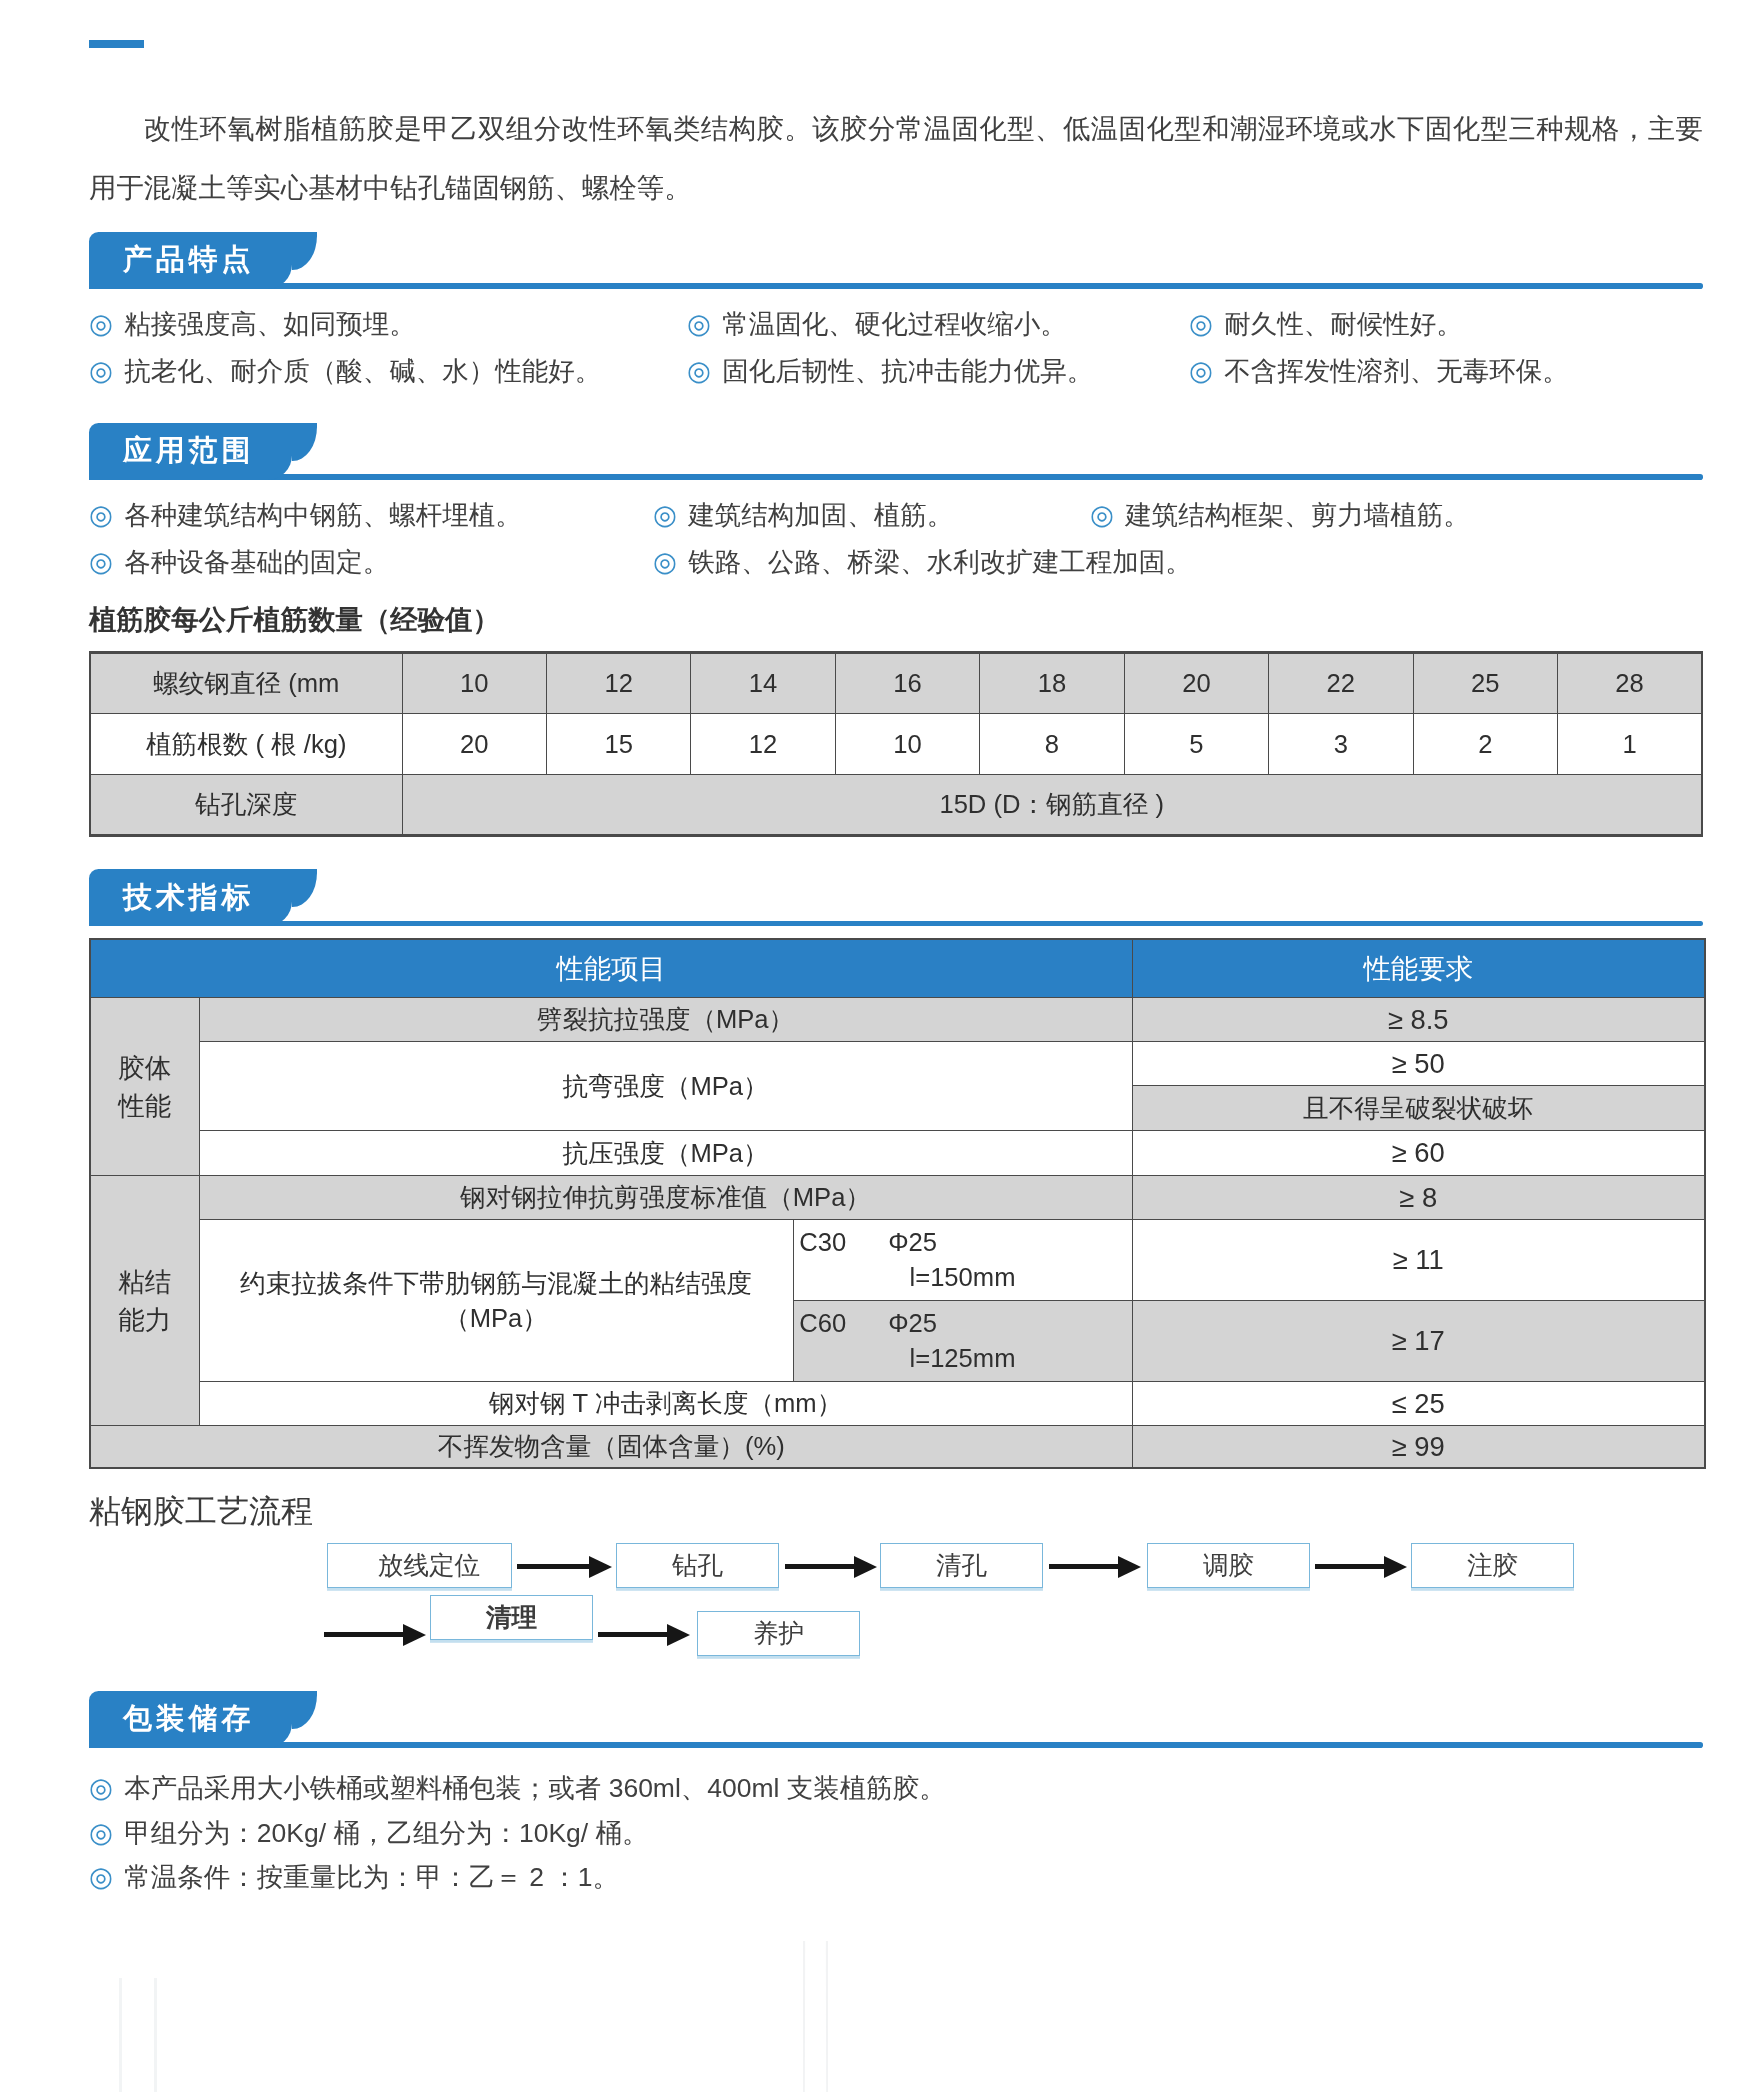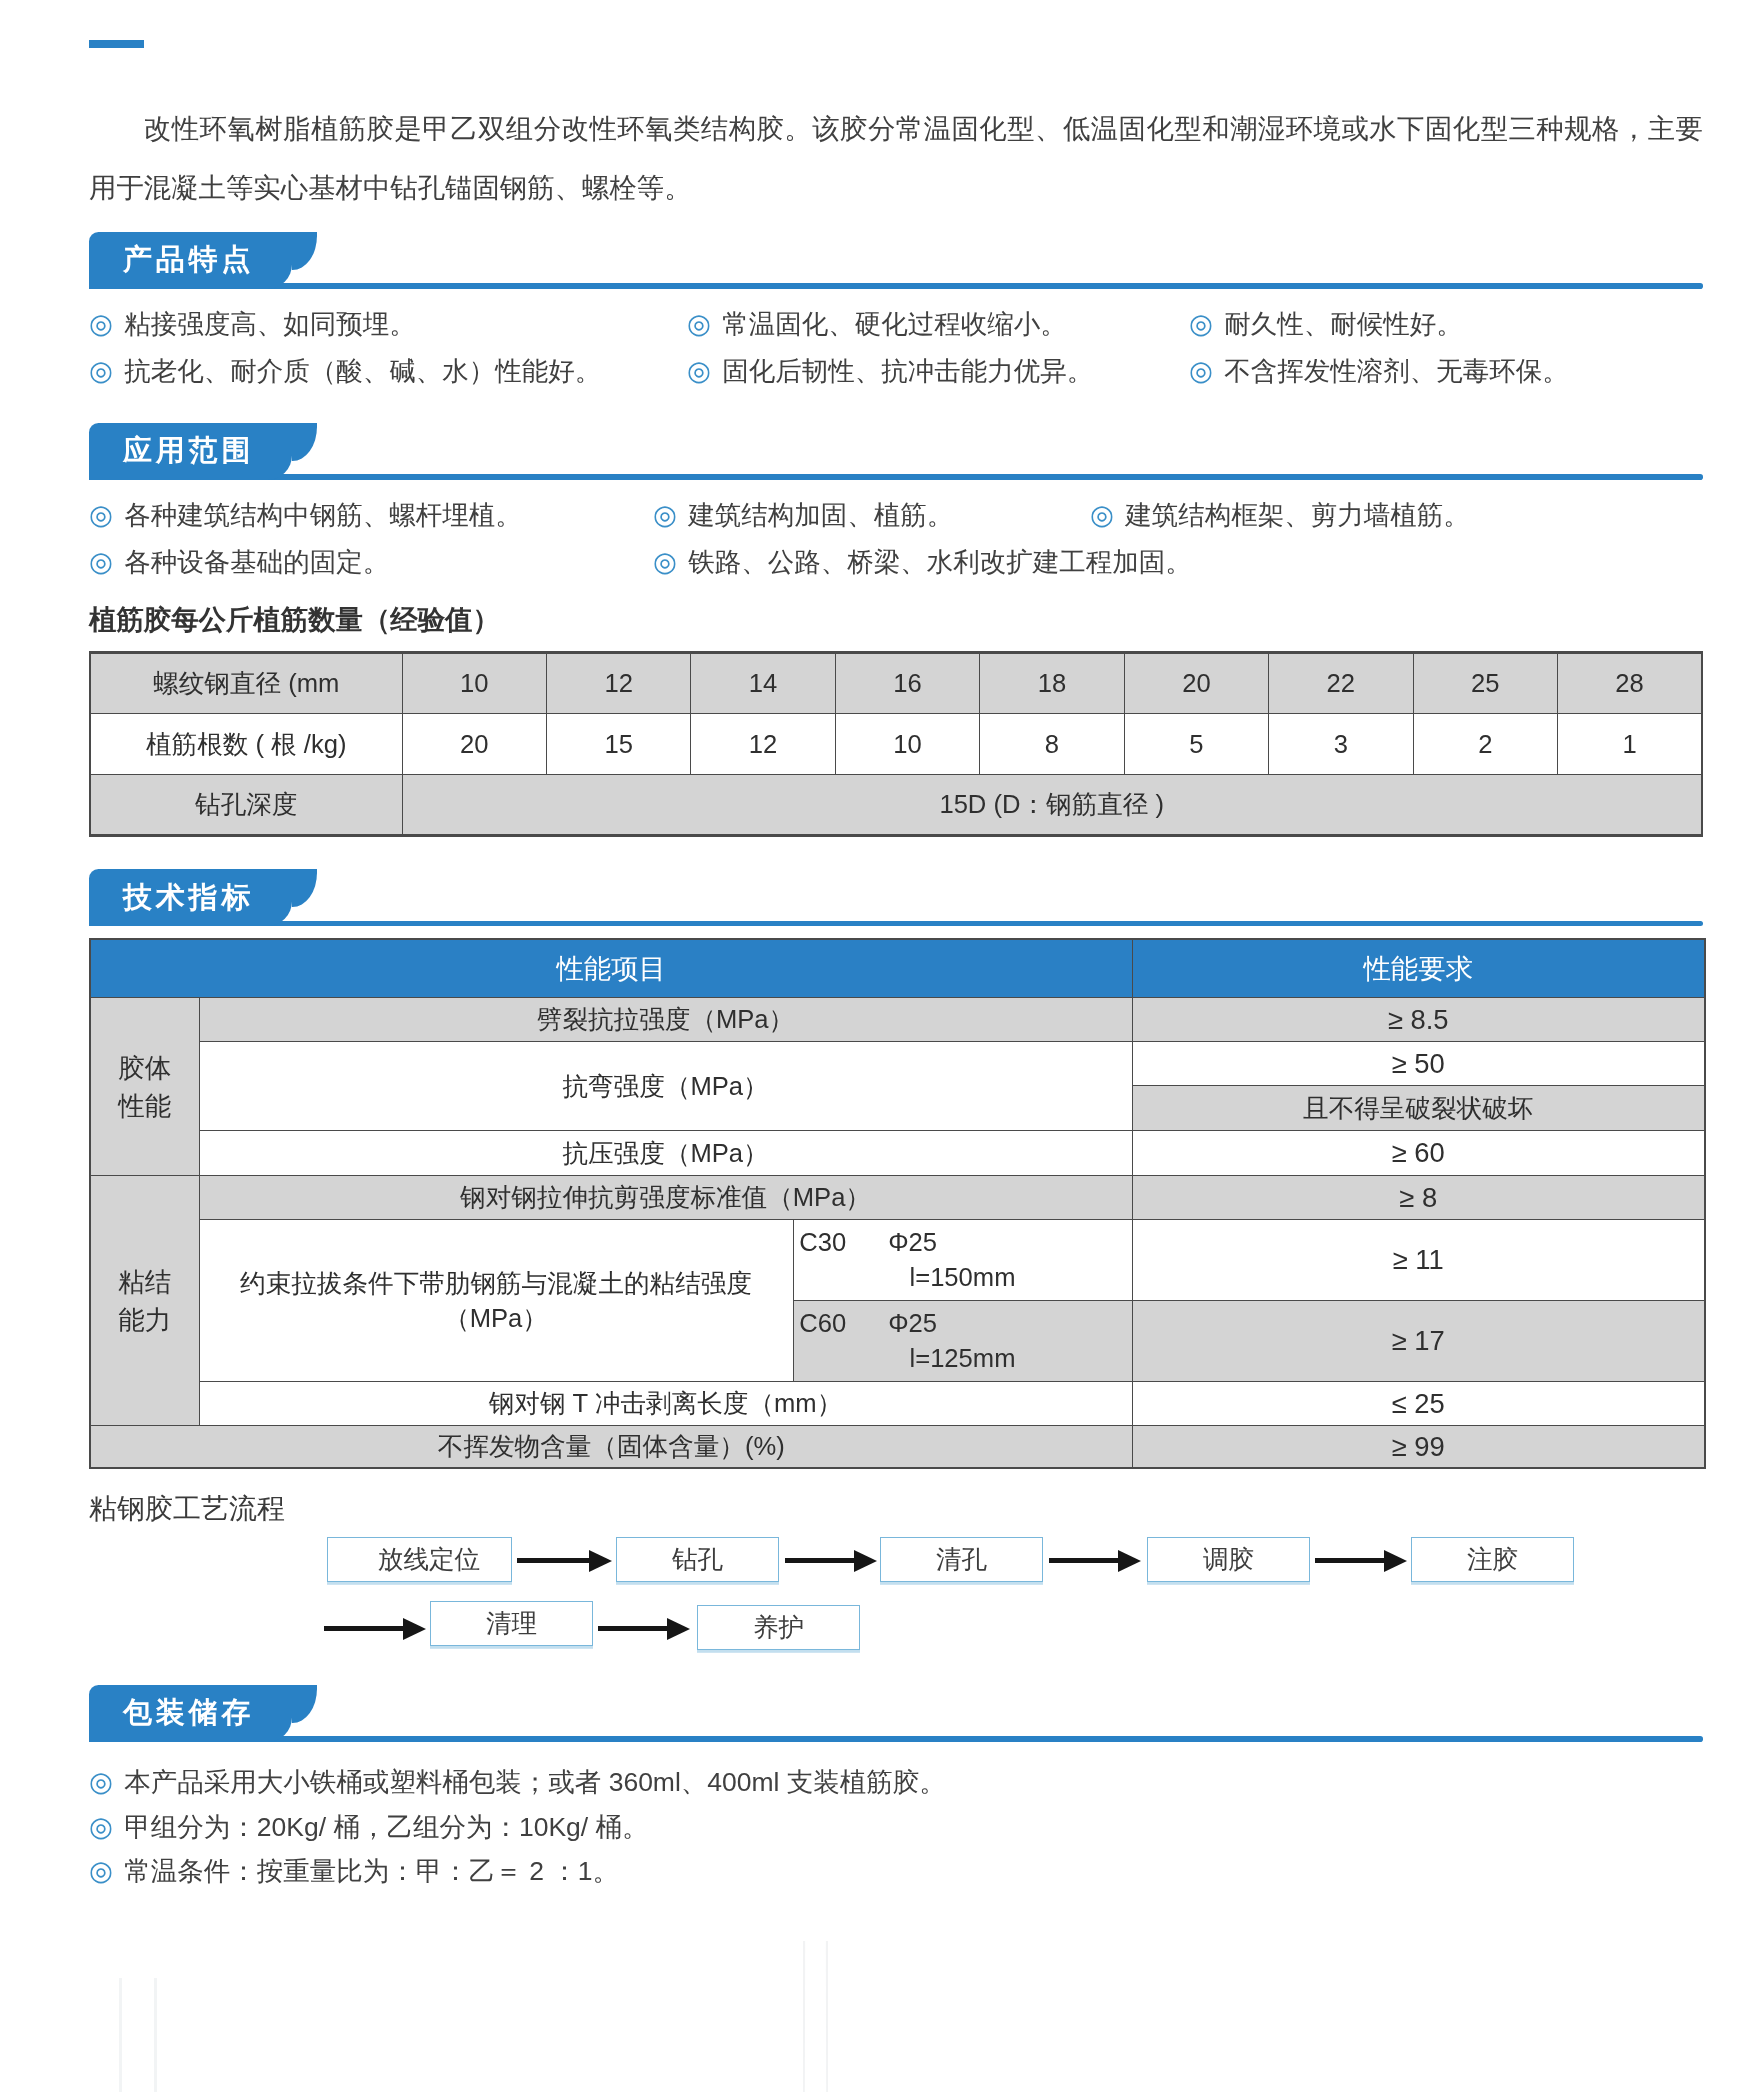--- a/index.html
+++ b/index.html
@@ -93,21 +93,21 @@
   }
   table.tech .gray { background:#d4d4d4; }
   table.tech .white { background:#ffffff; }
   table.tech td.group { font-size:26.5px; line-height:38px; }
   .req { font-size:27.4px; }
   .subcell { display:flex; justify-content:flex-start; gap:42px; }
   .subcell2 { margin-top:5.7px; }
   tr.h46 { height:44px; } tr.h48 { height:45px; } tr.h86 { height:81px; } tr.h44 { height:42px; }
 
   
-  .proc-label { margin-top:21px; font-size:28px; color:#3a3a3a; }
+  .proc-label { margin-top:21px; font-size:32px; color:#3a3a3a; }
   .flow { position:relative; height:123px; margin-top:9.5px; }
   .flow-box {
     position:absolute; height:45px; width:163px;
     background:#ffffff; border:1.9px solid #79b7db;
     box-shadow:0 2.8px 0 rgba(121,183,219,0.45);
     display:flex; align-items:center; justify-content:center;
     font-size:25.6px; color:#3d3d3d;
   }
   .flow-box.wide { width:185px; }
   .flow-arrow { position:absolute; height:4.7px; background:#161616; }
@@ -324,21 +324,21 @@
     <div class="flow-arrow" style="left:428px; top:21px; width:72px;"></div>
     <div class="flow-box" style="left:527px; top:0;">钻孔</div>
     <div class="flow-arrow" style="left:696px; top:21px; width:69px;"></div>
     <div class="flow-box" style="left:791px; top:0;">清孔</div>
     <div class="flow-arrow" style="left:960px; top:21px; width:69px;"></div>
     <div class="flow-box" style="left:1058px; top:0;">调胶</div>
     <div class="flow-arrow" style="left:1226px; top:21px; width:69px;"></div>
     <div class="flow-box" style="left:1322px; top:0;">注胶</div>
 
     <div class="flow-arrow" style="left:235px; top:89px; width:79px;"></div>
-    <div class="flow-box" style="left:341px; top:64px;">清理</div>
+    <div class="flow-box" style="left:341px; top:52px;font-weight:bold;">清理</div>
     <div class="flow-arrow" style="left:509px; top:89px; width:69px;"></div>
     <div class="flow-box" style="left:608px; top:68px;">养护</div>
   </div>
 
   <div class="sec spacer-mt26">
     <div class="rule"></div>
     <div class="badge">包装储存</div>
   </div>
   <div class="pack-list">
     <div class="blt">

